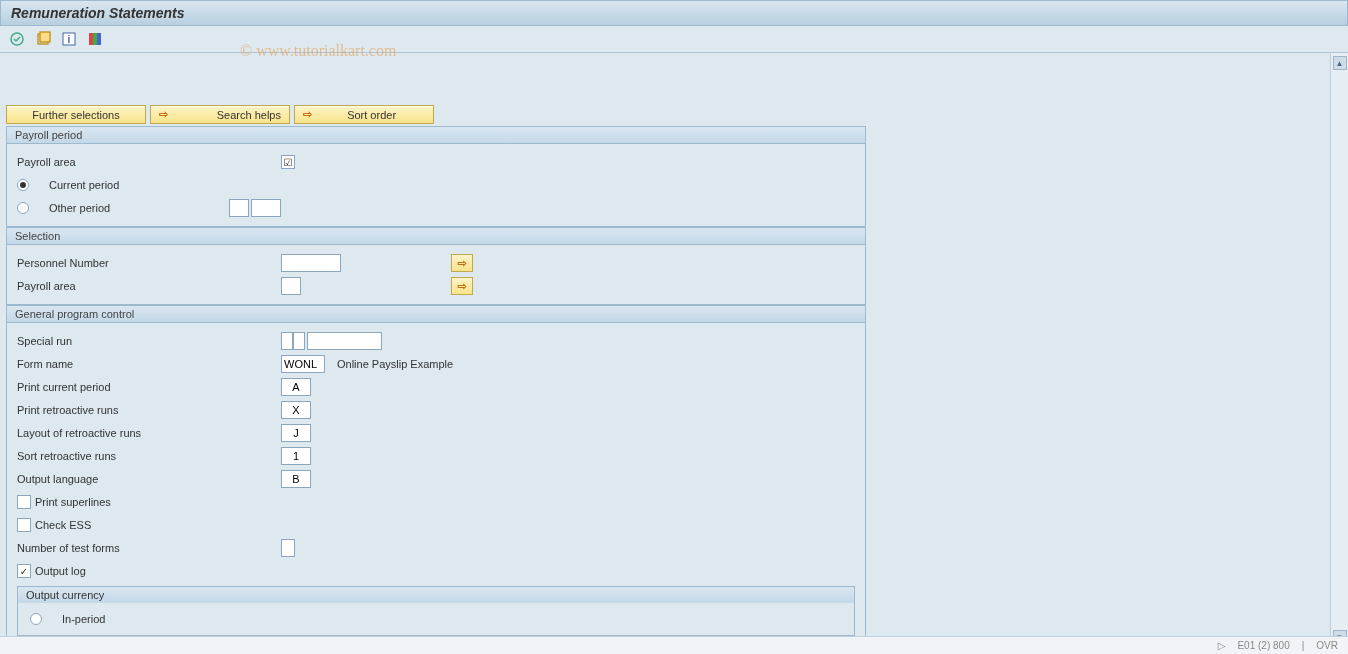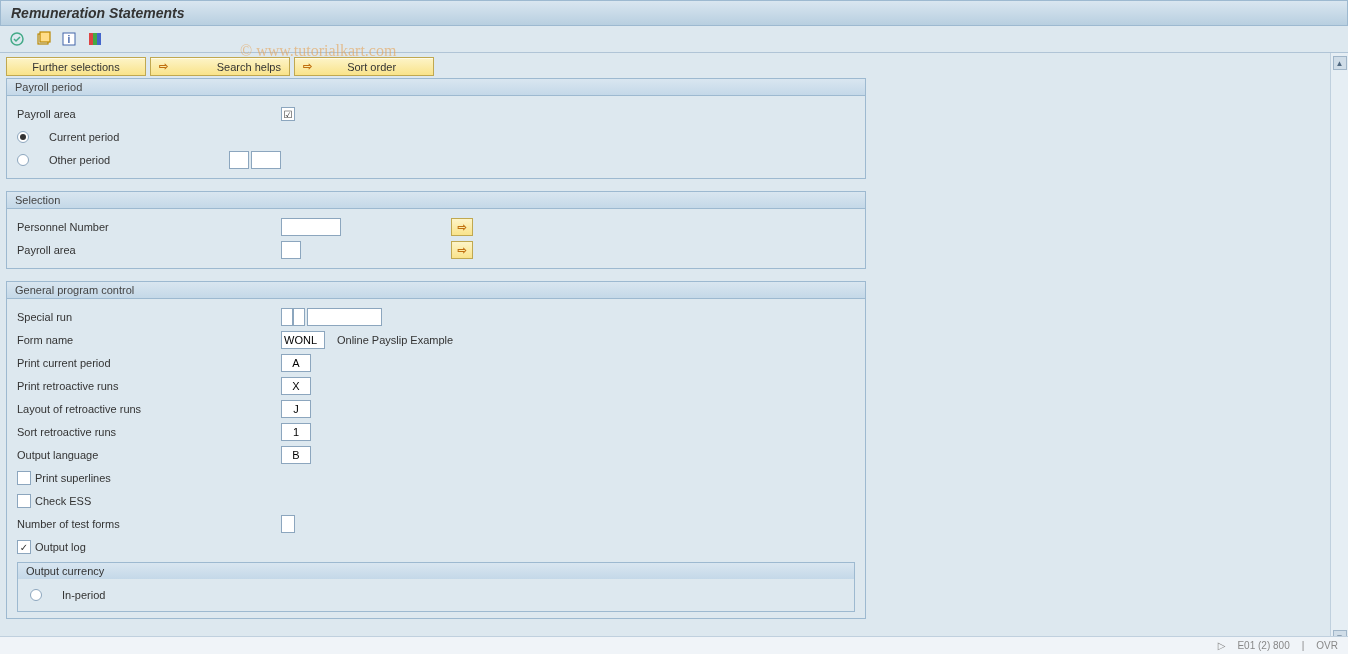--- a/index.html
+++ b/index.html
@@ -76,20 +76,21 @@
       display: flex;
       align-items: center;
       justify-content: center;
       font-size: 8px;
       color: #506880;
     }
     .action-row {
       display: flex;
       gap: 4px;
       margin-bottom: 2px;
+      margin-top: 48px;
     }
     .action-btn {
       background: linear-gradient(#fdf4c8, #f9e38a);
       border: 1px solid #c0a850;
       padding: 2px 8px;
       font-size: 11px;
       min-width: 140px;
       display: flex;
       align-items: center;
       gap: 6px;
@@ -99,21 +100,21 @@
     .action-btn:first-child {
       justify-content: center;
     }
     .arrow-icon {
       color: #c07010;
       font-weight: bold;
     }
     .group {
       background: #dde8ef;
       border: 1px solid #9db9d0;
-      margin-bottom: 12px;
+      margin-bottom: 0;
       max-width: 860px;
     }
     .group-header {
       background: linear-gradient(#d9e6f0, #c4d8e8);
       border-bottom: 1px solid #9db9d0;
       padding: 2px 8px;
       font-size: 11px;
       color: #444;
     }
     .group-body {

